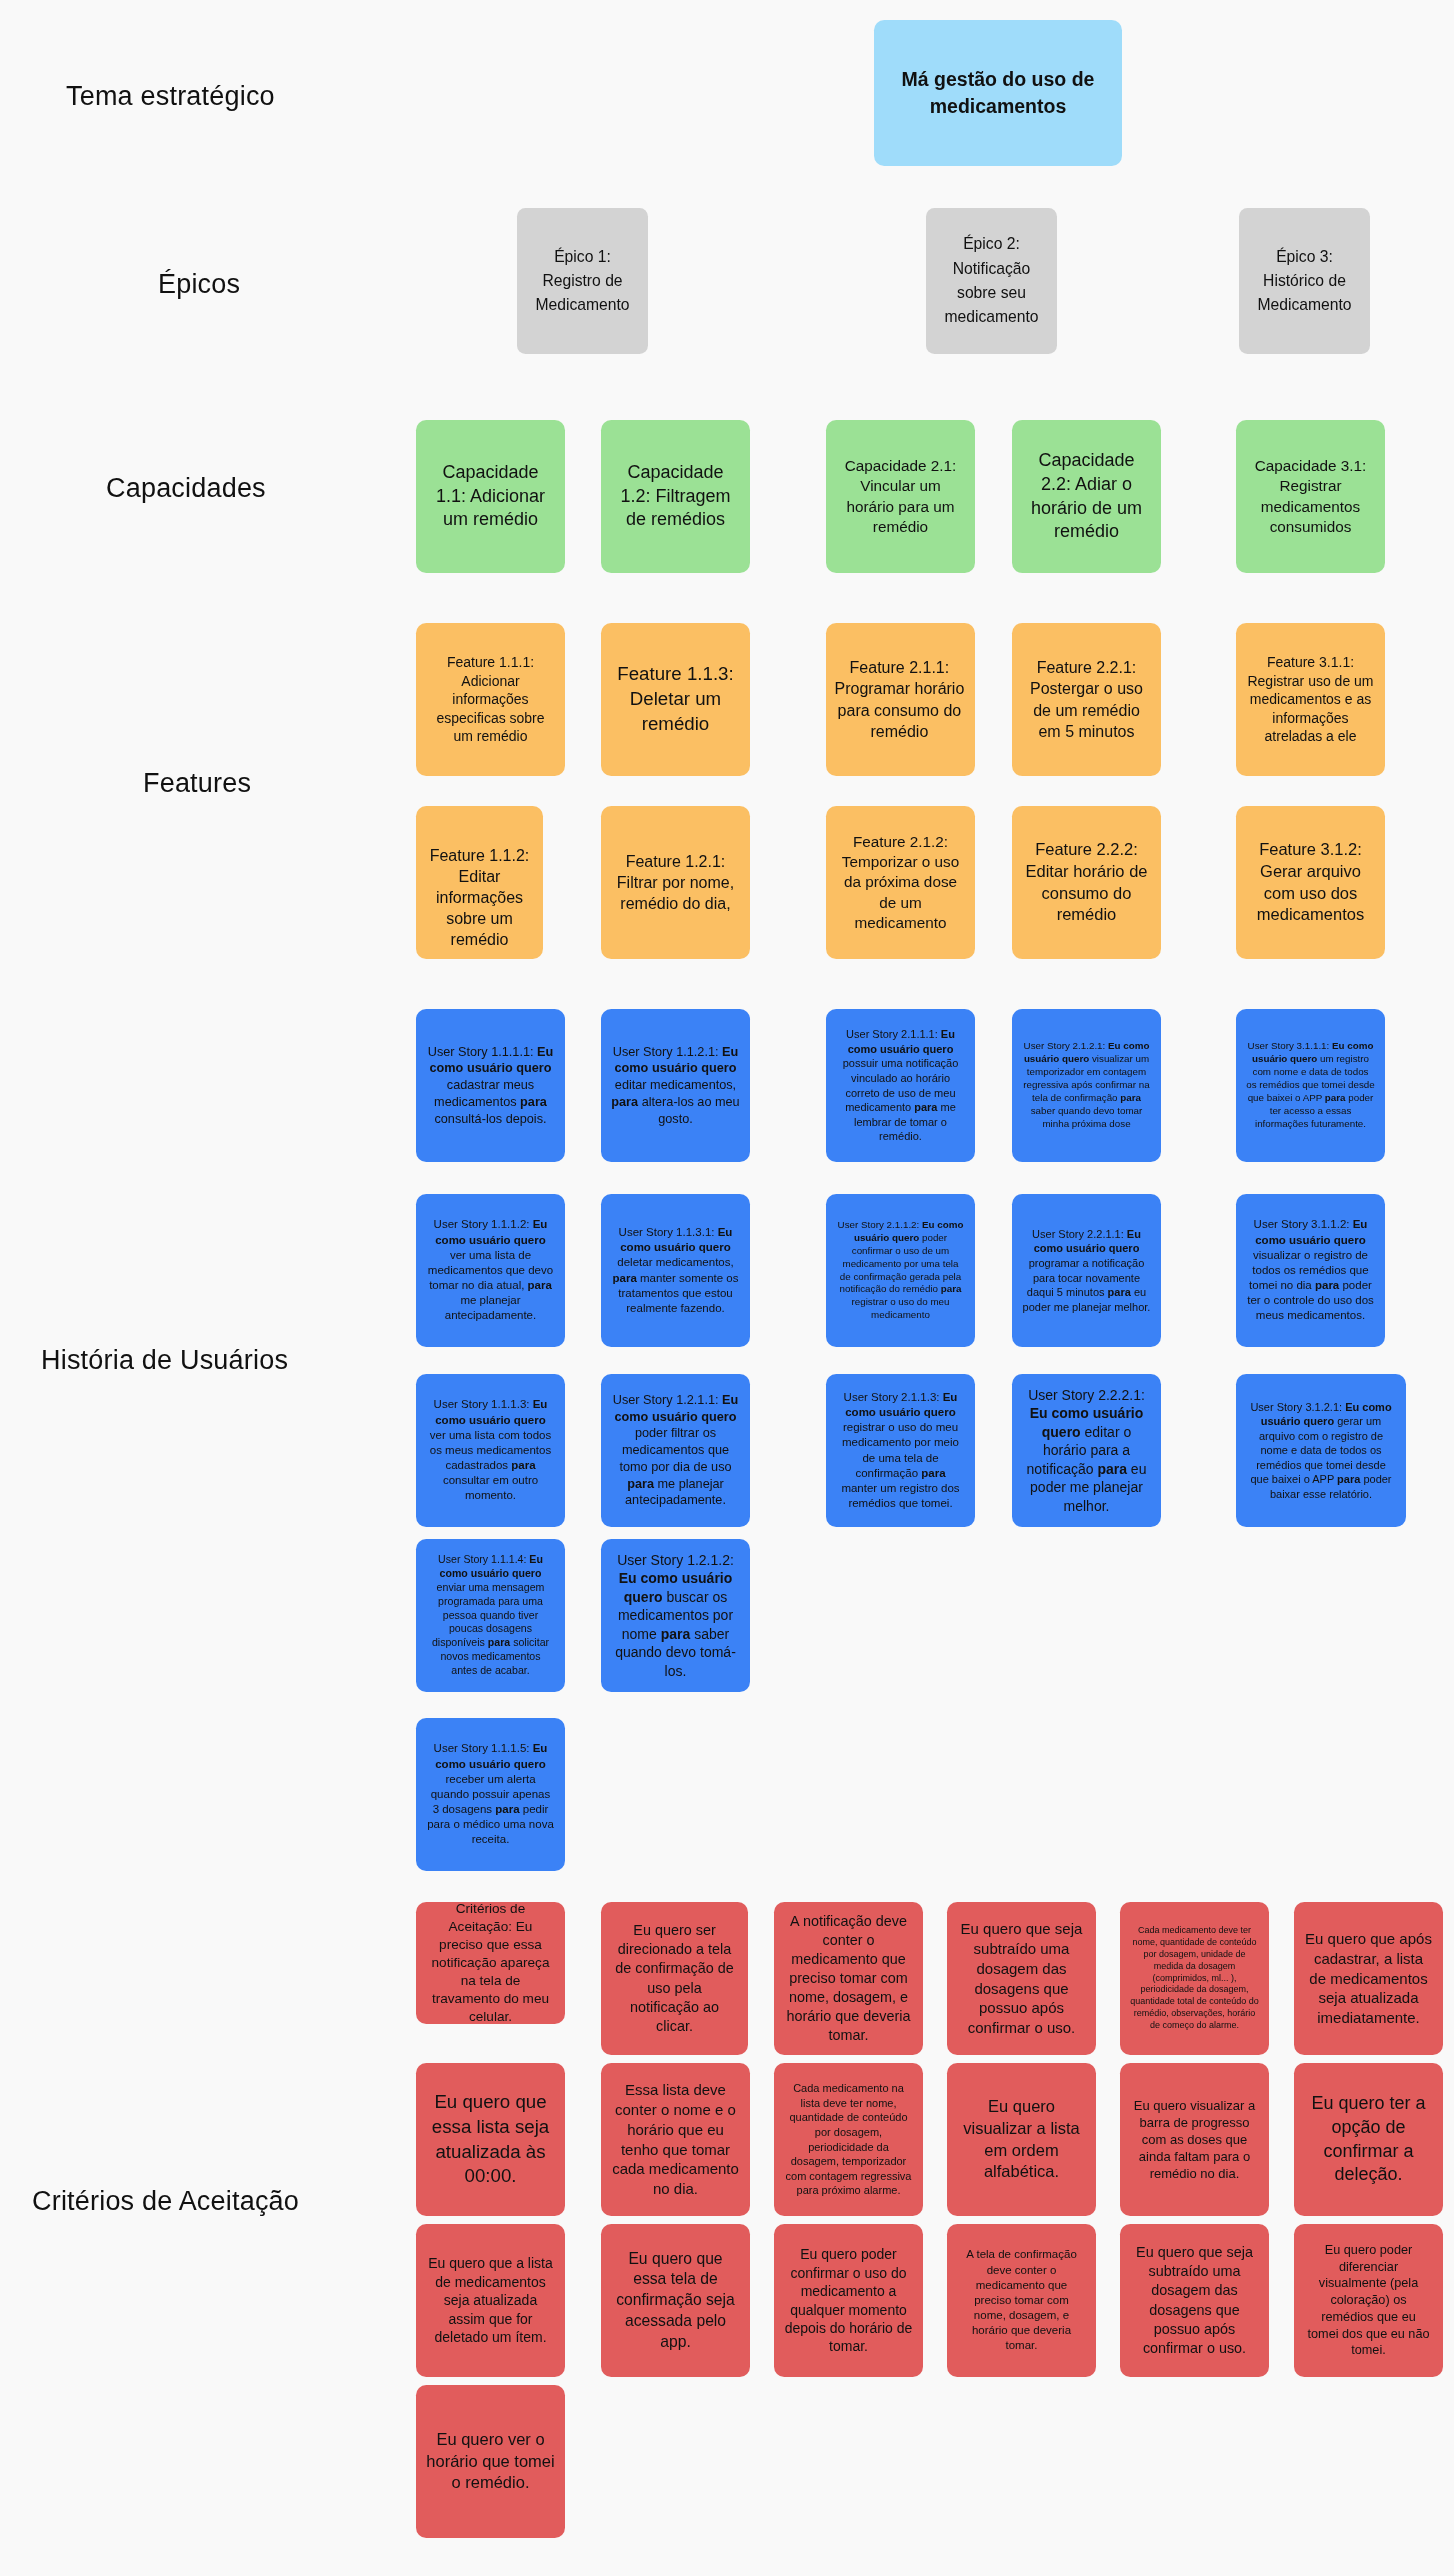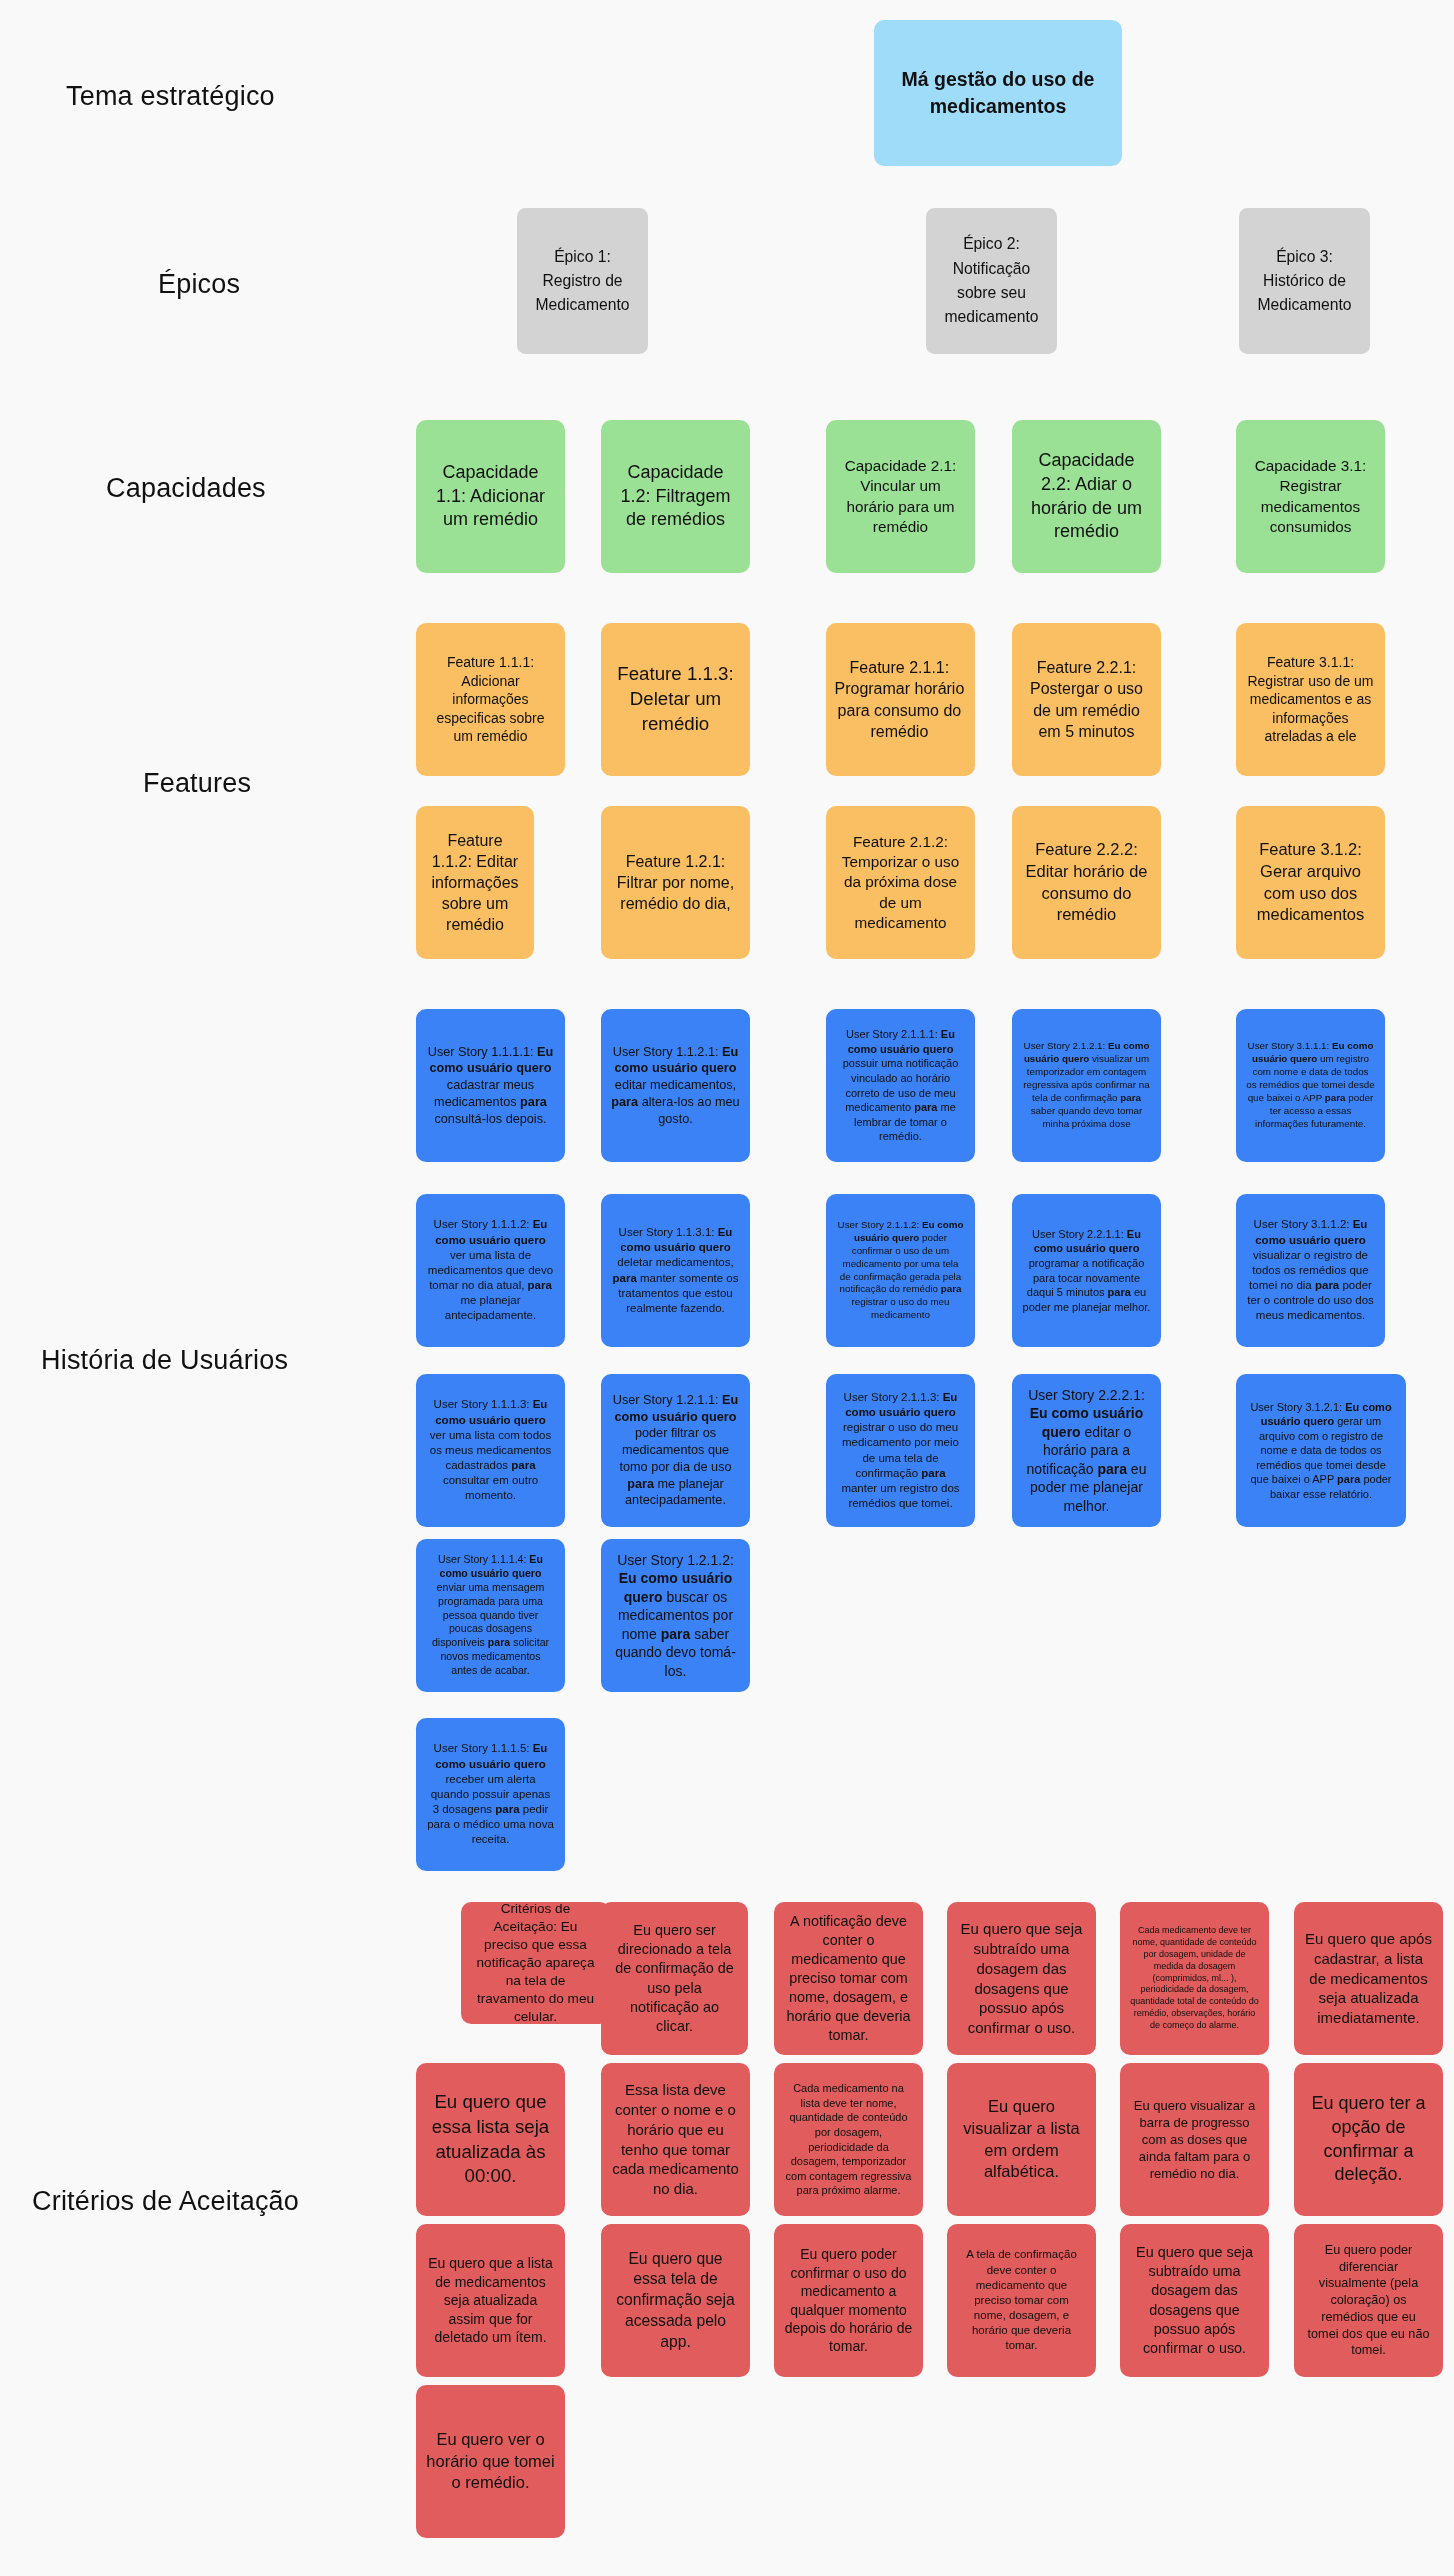--- a/index.html
+++ b/index.html
@@ -117,21 +117,21 @@
   <div class="card feat-card" style="left:826px; top:623px; width:149px; height:153px; font-size:16px;padding-left:8px;">
     <span>Feature 2.1.1: Programar horário para consumo do remédio</span>
   </div>
   <div class="card feat-card" style="left:1012px; top:623px; width:149px; height:153px; font-size:16px;">
     <span>Feature 2.2.1: Postergar o uso de um remédio em 5 minutos</span>
   </div>
   <div class="card feat-card" style="left:1236px; top:623px; width:149px; height:153px; font-size:14px;">
     <span>Feature 3.1.1: Registrar uso de um medicamentos e as informações atreladas a ele</span>
   </div>
 
-  <div class="card feat-card" style="left:416px; top:806px; width:118px; height:153px; font-size:16px;">
+  <div class="card feat-card" style="left:416px; top:806px; width:127px; height:153px; font-size:16px;align-items:flex-end;">
     <span>Feature 1.1.2: Editar informações sobre um remédio</span>
   </div>
   <div class="card feat-card" style="left:601px; top:806px; width:149px; height:153px; font-size:16px;">
     <span>Feature 1.2.1: Filtrar por nome, remédio do dia,</span>
   </div>
   <div class="card feat-card" style="left:826px; top:806px; width:149px; height:153px; font-size:15.3px;">
     <span>Feature 2.1.2: Temporizar o uso da próxima dose de um medicamento</span>
   </div>
   <div class="card feat-card" style="left:1012px; top:806px; width:149px; height:153px; font-size:16.5px;">
     <span>Feature 2.2.2: Editar horário de consumo do remédio</span>
@@ -192,21 +192,21 @@
     <span><span>User Story 1.1.1.4:</span><b> Eu como usuário quero</b><span> enviar uma mensagem programada para uma pessoa quando tiver poucas dosagens disponíveis </span><b>para</b><span> solicitar novos medicamentos antes de acabar.</span></span>
   </div>
   <div class="card story-card" style="left:601px; top:1539px; width:149px; height:153px; font-size:14px;">
     <span><span>User Story 1.2.1.2:</span><b> Eu como usuário quero</b><span> buscar os medicamentos por nome </span><b>para</b><span> saber quando devo tomá-los.</span></span>
   </div>
 
   <div class="card story-card" style="left:416px; top:1718px; width:149px; height:153px; font-size:11.5px;">
     <span><span>User Story 1.1.1.5:</span><b> Eu como usuário quero</b><span> receber um alerta quando possuir apenas 3 dosagens </span><b>para</b><span> pedir para o médico uma nova receita.</span></span>
   </div>
 
-  <div class="card ac-card" style="left:416px; top:1902px; width:149px; height:122px; font-size:13.6px;margin-left:45px;">
+  <div class="card ac-card" style="left:416px; top:1902px; width:149px; height:122px; font-size:13.6px;">
     <span>Critérios de Aceitação: Eu preciso que essa notificação apareça na tela de travamento do meu celular.</span>
   </div>
   <div class="card ac-card" style="left:601px; top:1902px; width:147px; height:153px; font-size:14.4px;">
     <span>Eu quero ser direcionado a tela de confirmação de uso pela notificação ao clicar.</span>
   </div>
   <div class="card ac-card" style="left:774px; top:1902px; width:149px; height:153px; font-size:14.4px;">
     <span>A notificação deve conter o medicamento que preciso tomar com nome, dosagem, e horário que deveria tomar.</span>
   </div>
   <div class="card ac-card" style="left:947px; top:1902px; width:149px; height:153px; font-size:15px;">
     <span>Eu quero que seja subtraído uma dosagem das dosagens que possuo após confirmar o uso.</span>

